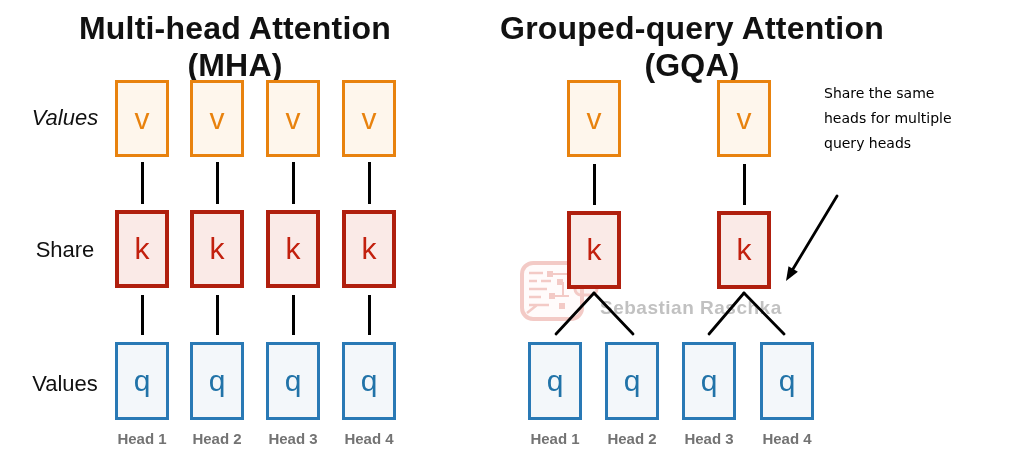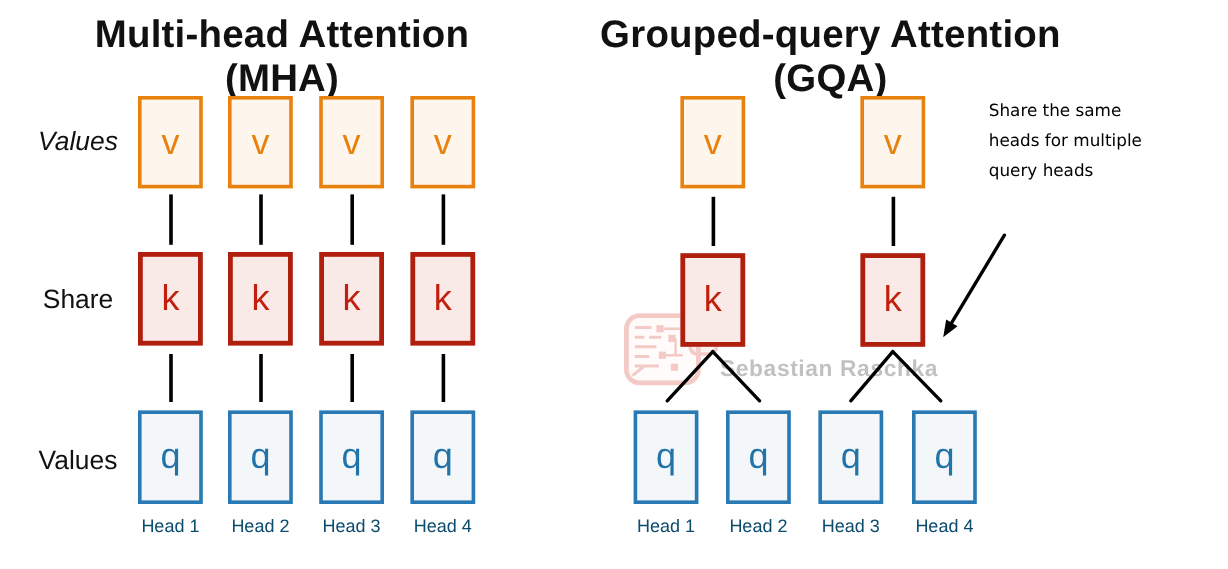--- a/index.html
+++ b/index.html
@@ -30,21 +30,21 @@
     font-size:30px; line-height:1;
   }
   .v-box { border:3.5px solid #E8820E; background:#FEF6EC; color:#E8820E; }
   .k-box { border:4px   solid #B01F0E; background:#FAEAE7; color:#C2200E; }
   .q-box { border:3.5px solid #2979B5; background:#F3F7FA; color:#2173A8; }
 
   .vline { position:absolute; width:3px; background:#000000; }
 
   .head-label {
     position:absolute; top:430px; width:74px;
-    font-size:15px; font-weight:400; color:#0c4a6e; text-align:center;
+    font-size:15px; font-weight:700; color:#737373; text-align:center;
   }
 
   .annotation {
     position:absolute; left:824px; top:81px;
     font-family:"DejaVu Sans", sans-serif;
     font-size:14px; line-height:25px; color:#000000;
   }
 
   .watermark-text {
     position:absolute; left:600px; top:297px;

